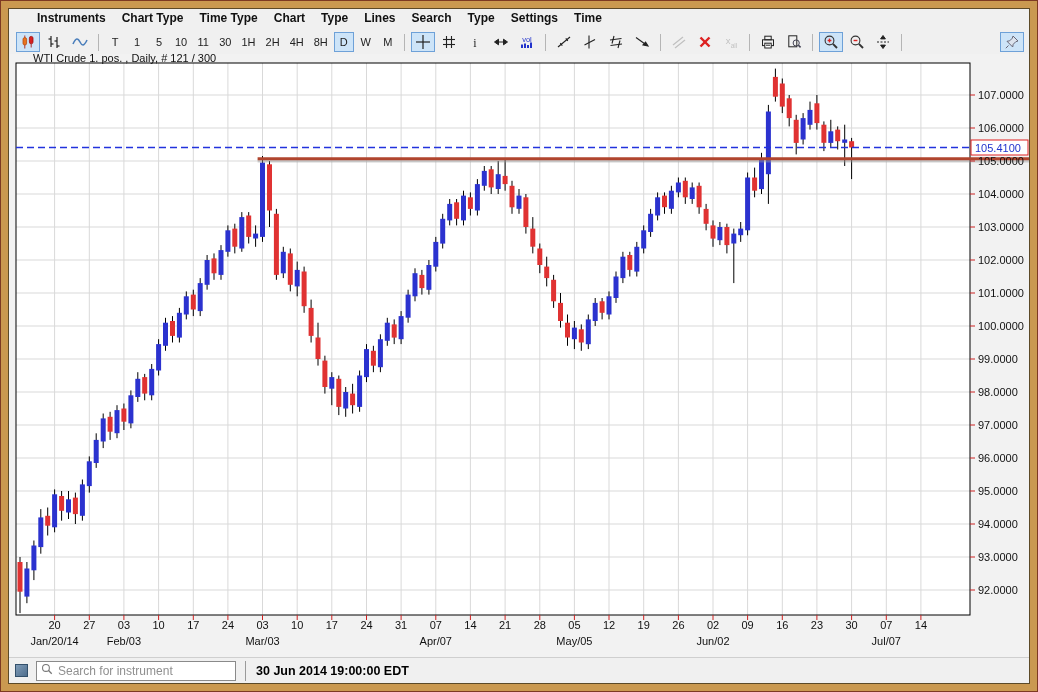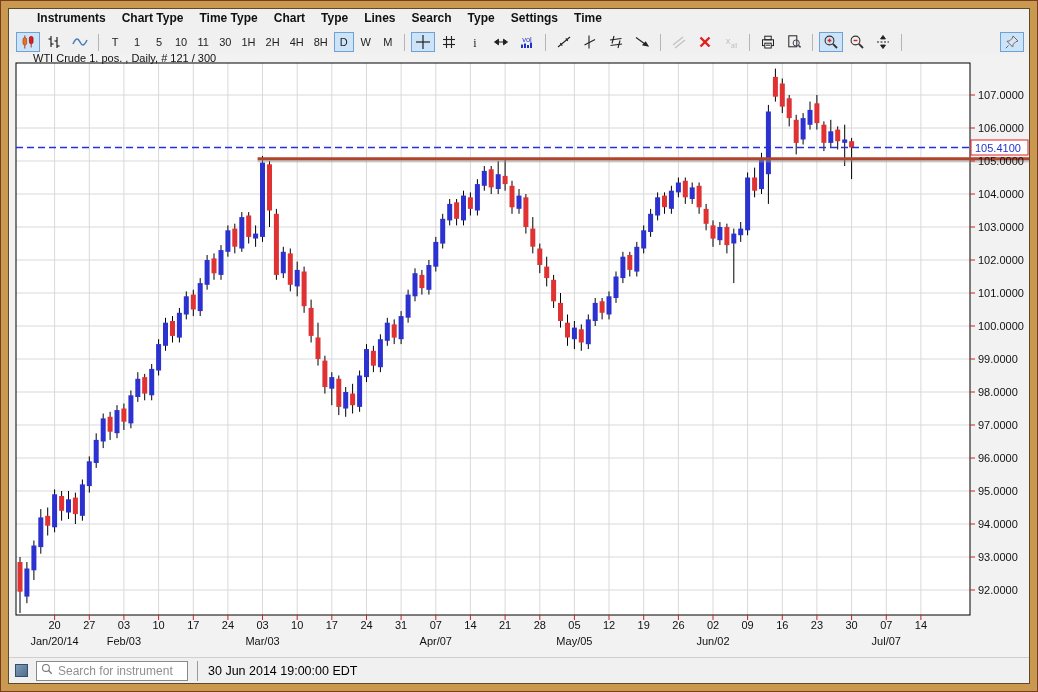--- a/index.html
+++ b/index.html
@@ -32,26 +32,26 @@
   .tb-btn.sel{background:#cde4f8;border:1px solid #6ea1d8;}
   .tb-btn.dis{opacity:.55;}
   .tbsep{width:1px;height:17px;background:#b5b5b5;margin:0 5px;}
   .tb-spacer{flex:1;}
   
   .chartwrap{background:#f2f2f2;}
   svg.chart{display:block;}
   
   .statusbar{height:26px;display:flex;align-items:center;background:#f0f0f0;border-top:1px solid #cfcfcf;padding-left:6px;}
   .sq{width:13px;height:13px;background:linear-gradient(135deg,#7f9cb8,#4f6e8d);border:1px solid #33506b;margin-right:8px;}
-  .searchbox{width:152px;height:20px;background:#fff;border:1px solid #8a8a8a;display:flex;align-items:center;padding:0 3px;}
+  .searchbox{width:200px;height:20px;background:#fff;border:1px solid #8a8a8a;display:flex;align-items:center;padding:0 3px;}
   .searchbox svg{width:14px;height:14px;flex:none;}
   .searchbox input{border:none;outline:none;flex:1;min-width:0;font-family:"Liberation Sans",sans-serif;font-size:12px;color:#333;background:transparent;padding-left:4px;}
   .searchbox input::placeholder{color:#8f8f8f;}
   .vsep{width:1px;height:20px;background:#9a9a9a;margin:0 10px 0 9px;}
-  .clock{font-size:12.5px;font-weight:normal;color:#000;white-space:nowrap;}
+  .clock{font-size:12.5px;font-weight:bold;color:#000;white-space:nowrap;}
 </style>
 </head>
 <body>
 
 <div class="window">
   <div class="content">
 
     <div class="menubar" id="menubar">
         <div class="menu-item">Instruments</div>
         <div class="menu-item">Chart Type</div>

